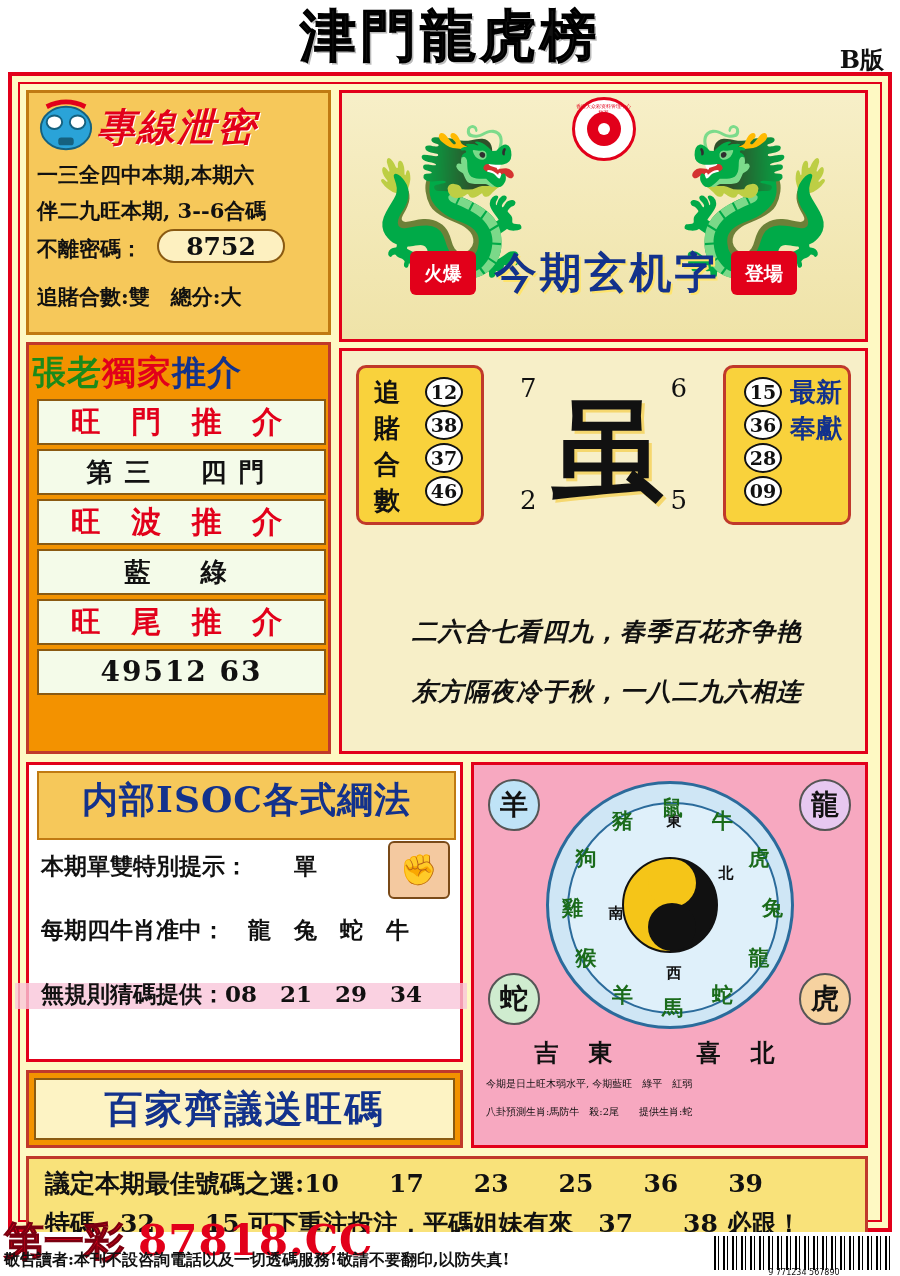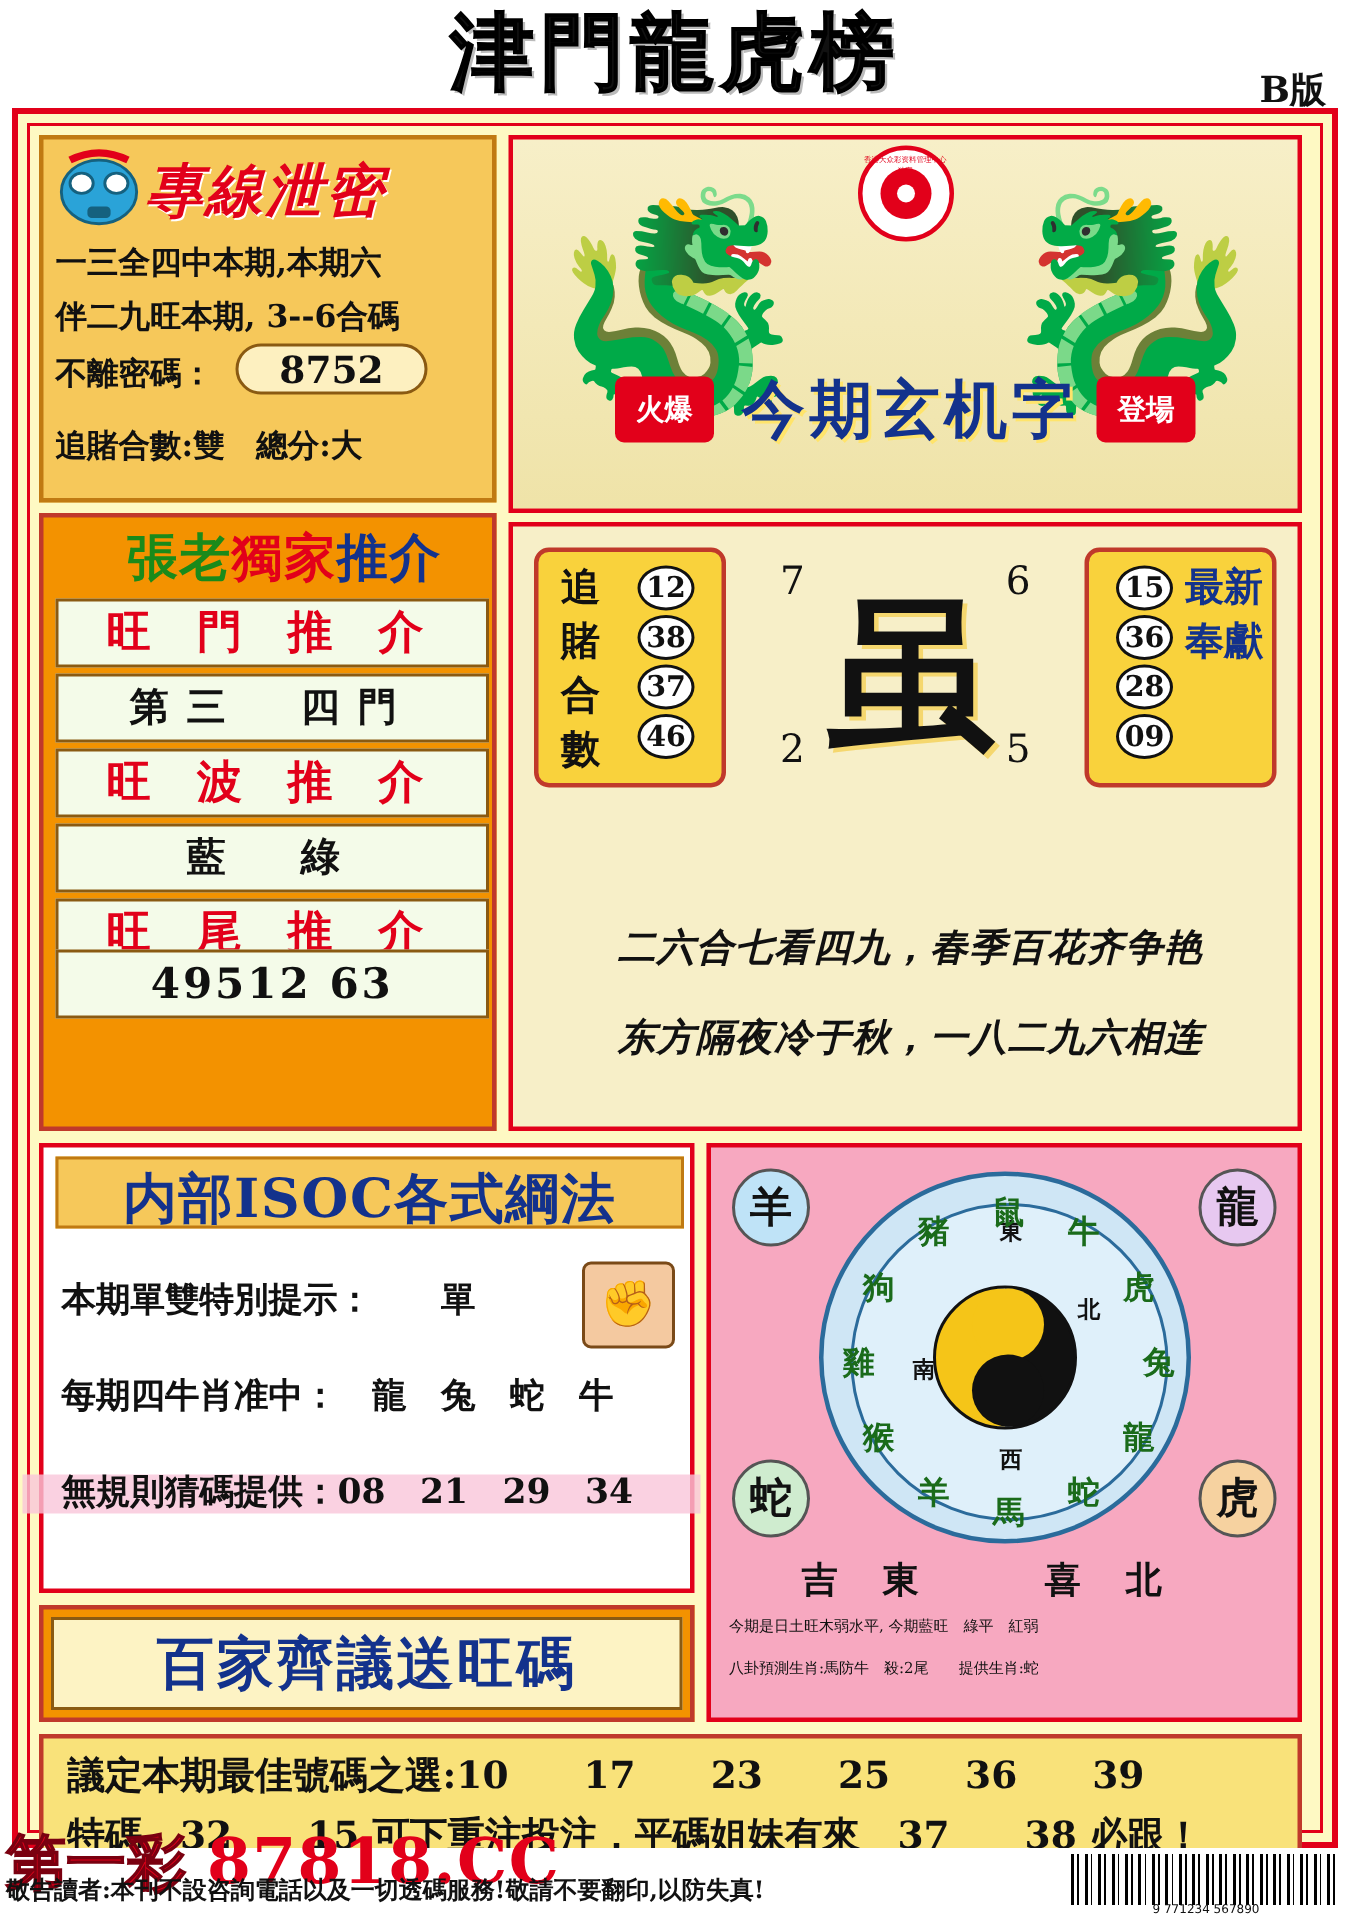--- a/index.html
+++ b/index.html
@@ -84,41 +84,41 @@
     font-size:25px; font-weight:bold; color:#111;
   }
   
   #p-zhang {
     left:14px; top:266px; width:305px; height:412px;
     background:#f39200;
     border:3px solid #c0392b;
     padding:6px;
   }
   .zh-title {
-    position:absolute; left:16px; top:4px; width:289px; height:46px;
-    text-align:center; line-height:46px;
+    position:absolute; left:3px; top:4px; width:289px; height:46px;
+    text-align:left; line-height:46px;
     font-family:"DejaVu Serif","Liberation Serif",serif;
     font-size:34px; font-weight:bold; letter-spacing:1px;
   }
   .zh-title .g { color:#1a8a1a; }
   .zh-title .r { color:#e2001a; }
   .zh-title .b { color:#13328c; }
   .zh-row {
     position:absolute; left:8px; width:289px; height:46px;
     background:#f4fbe9; border:2px solid #8a5a12;
     text-align:center; line-height:42px;
     font-family:"DejaVu Serif","Liberation Serif",serif;
     font-weight:bold;
   }
   .zh-row.head { font-size:30px; color:#e2001a; letter-spacing:10px; }
   .zh-row.val  { font-size:26px; color:#111; letter-spacing:12px; }
   .zh-row.num  { font-size:28px; color:#111; letter-spacing:2px; }
   #zr1 { top:54px; } #zr2 { top:104px; }
   #zr3 { top:154px; } #zr4 { top:204px; }
-  #zr5 { top:254px; } #zr6 { top:288px; }
+  #zr5 { top:254px; } #zr6 { top:304px; }
   
   #p-dragon {
     left:327px; top:14px; width:529px; height:252px;
     background:linear-gradient(#f7efc8,#efe3a8);
     border:3px solid #e2001a;
     overflow:hidden;
   }
   .emblem {
     position:absolute; left:50%; top:4px; margin-left:-32px;
     width:64px; height:64px; border-radius:50%;
@@ -223,21 +223,21 @@
     font-style:italic;
   }
   #poem1 { top:258px; }
   #poem2 { top:318px; }
   
   #p-isoc {
     left:14px; top:686px; width:437px; height:300px;
     border:3px solid #e2001a; background:#fff;
   }
   .isoc-title {
-    position:absolute; left:8px; top:6px; width:419px; height:48px;
+    position:absolute; left:8px; top:6px; width:419px; height:69px;
     background:#f6c85a; border:2px solid #c07a12;
     font-family:"DejaVu Serif","Liberation Serif",serif;
     font-size:36px; font-weight:bold; color:#13328c;
     line-height:52px; text-align:center; letter-spacing:1px;
   }
   .isoc-line {
     position:absolute; left:12px; width:420px;
     font-family:"DejaVu Serif","Liberation Serif",serif;
     font-size:23px; color:#111; font-weight:bold;
   }

